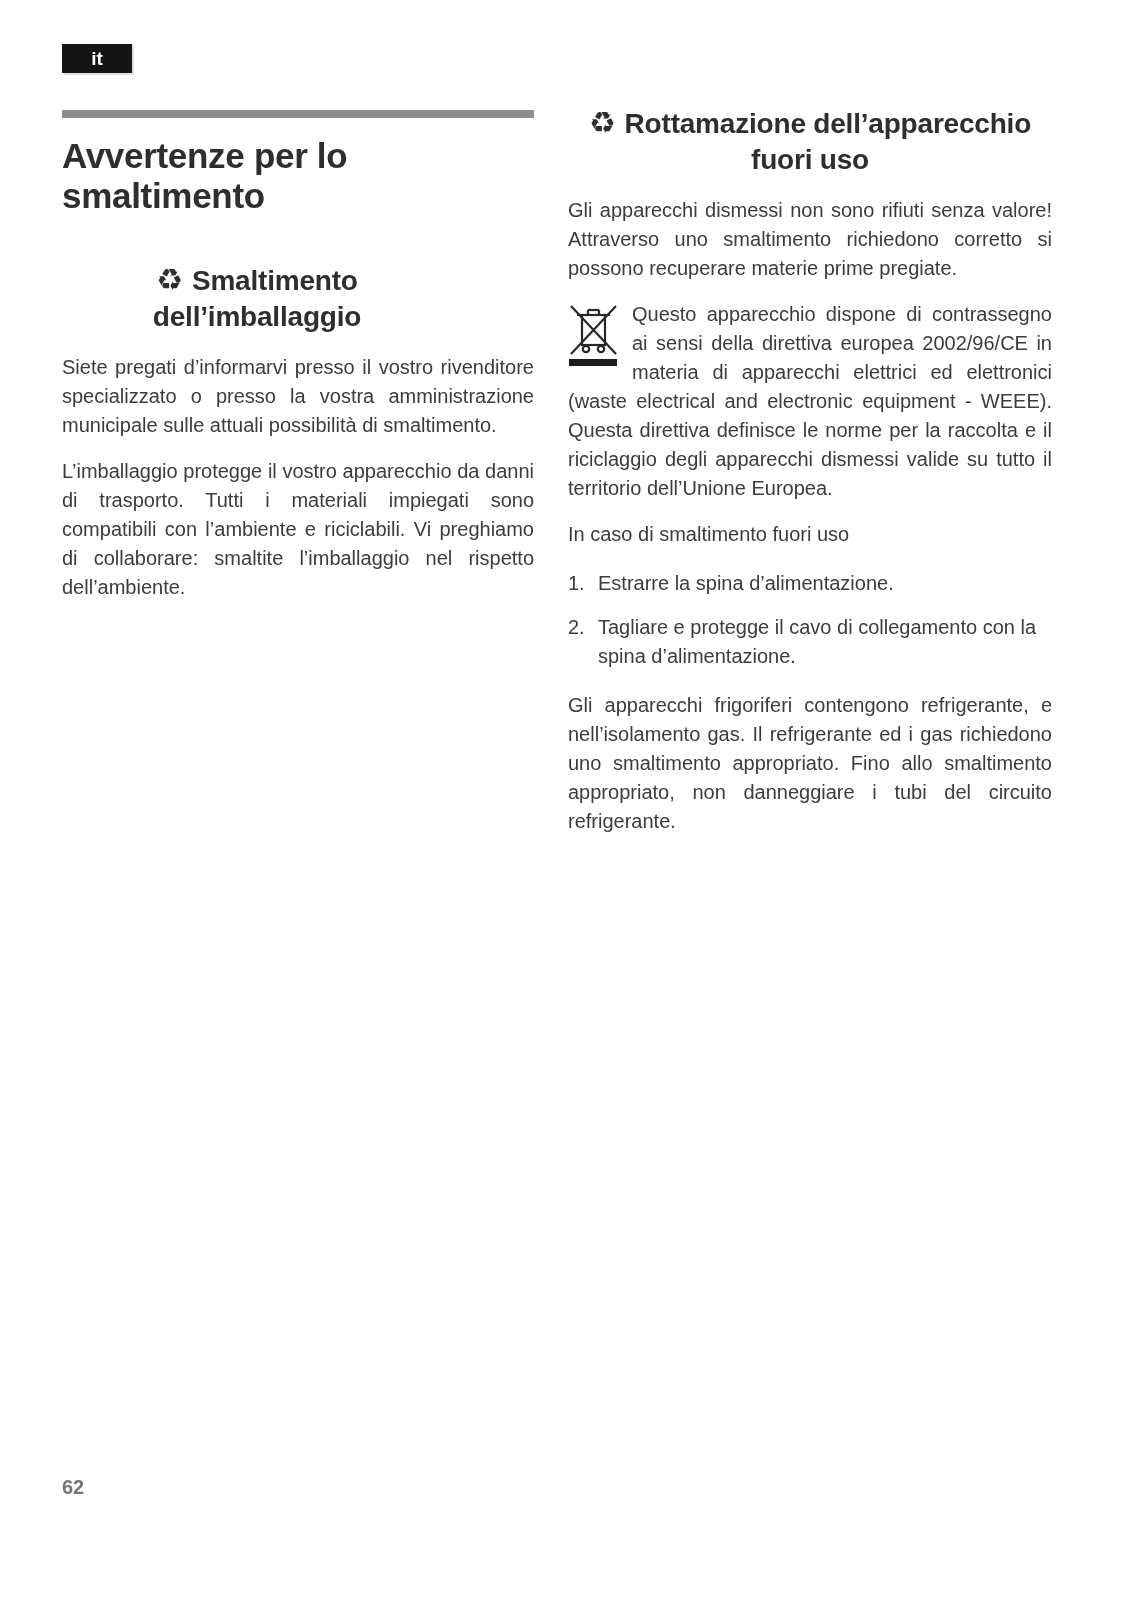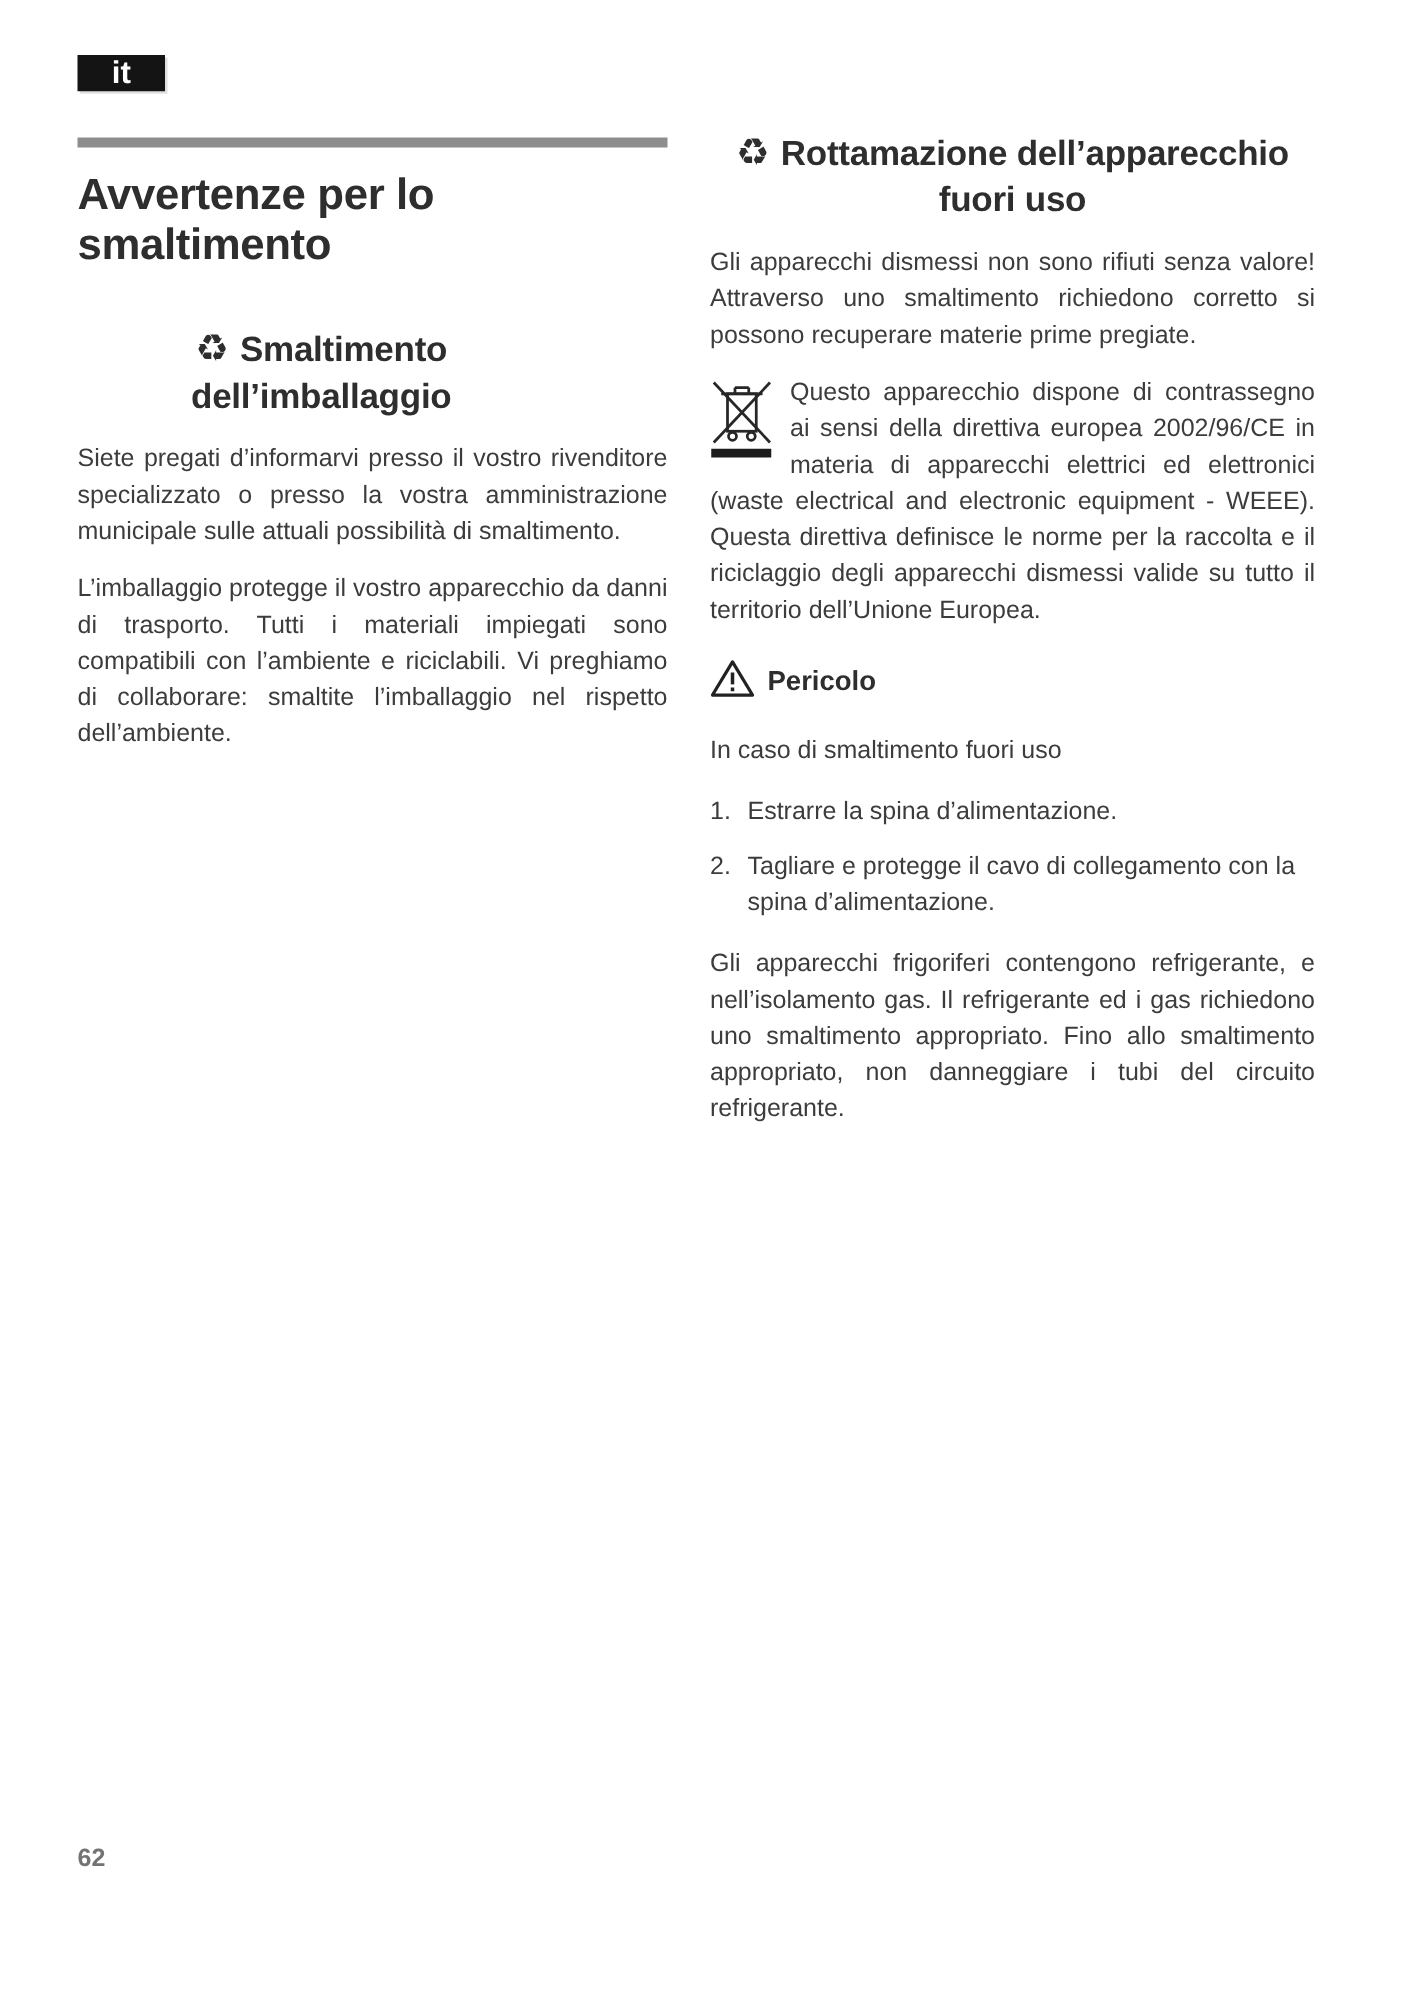--- a/index.html
+++ b/index.html
@@ -13,21 +13,21 @@
   .page {
     position: relative;
     width: 1130px; height: 1600px;
     background: #ffffff;
     overflow: hidden;
   }
   .lang-badge {
     position: absolute; left: 62px; top: 44px;
     width: 70px; height: 29px;
     background: #141414; color: #ffffff;
-    font-size: 25px; font-weight: bold;
+    font-size: 19px; font-weight: bold;
     display: flex; align-items: center; justify-content: center;
     box-shadow: 2px 2px 0 rgba(0,0,0,0.12);
   }
   .col-left  { position: absolute; left: 62px;  top: 110px; width: 472px; }
   .col-right { position: absolute; left: 568px; top: 104px; width: 484px; }
   .accent-bar { width: 472px; height: 8px; background: #8d8d8d; margin-bottom: 18px; }
   .doc-title {
     font-size: 35px; line-height: 1.13; font-weight: bold;
     color: #2e2e2e; letter-spacing: -0.3px;
     margin-bottom: 46px;
@@ -112,30 +112,20 @@
             <circle cx="33" cy="47" r="3.2"></circle>
             <line x1="3" y1="4" x2="48" y2="52"></line>
             <line x1="48" y1="4" x2="3" y2="52"></line>
           </g>
           <rect x="1" y="57" width="48" height="7" fill="#1c1c1c"></rect>
         </svg>
       </span>
       <p class="body">Questo apparecchio dispone di contrassegno ai sensi della direttiva europea 2002/96/CE in materia di apparecchi elettrici ed elettronici (waste electrical and electronic equipment - WEEE). Questa direttiva definisce le norme per la raccolta e il riciclaggio degli apparecchi dismessi valide su tutto il territorio dell’Unione Europea.</p>
     </div>
 
-    <div class="danger-heading">
-      <span class="warn-icon">
-        <svg width="36" height="32" viewBox="0 0 36 32" aria-hidden="true">
-          <path d="M18 2.5 L34 29 H2 Z" fill="none" stroke="#222222" stroke-width="2.6" stroke-linejoin="round"></path>
-          <rect x="16.6" y="11" width="2.8" height="9.5" fill="#222222"></rect>
-          <rect x="16.6" y="23" width="2.8" height="3" fill="#222222"></rect>
-        </svg>
-      </span>
-      <span class="danger-label">Pericolo</span>
-    </div>
 
     <p class="danger-intro">In caso di smaltimento fuori uso</p>
 
     <div class="step">
       <span class="step-num">1.</span>
       <span class="step-text">Estrarre la spina d’alimentazione.</span>
     </div>
     <div class="step">
       <span class="step-num">2.</span>
       <span class="step-text">Tagliare e protegge il cavo di collegamento con la spina d’alimentazione.</span>

